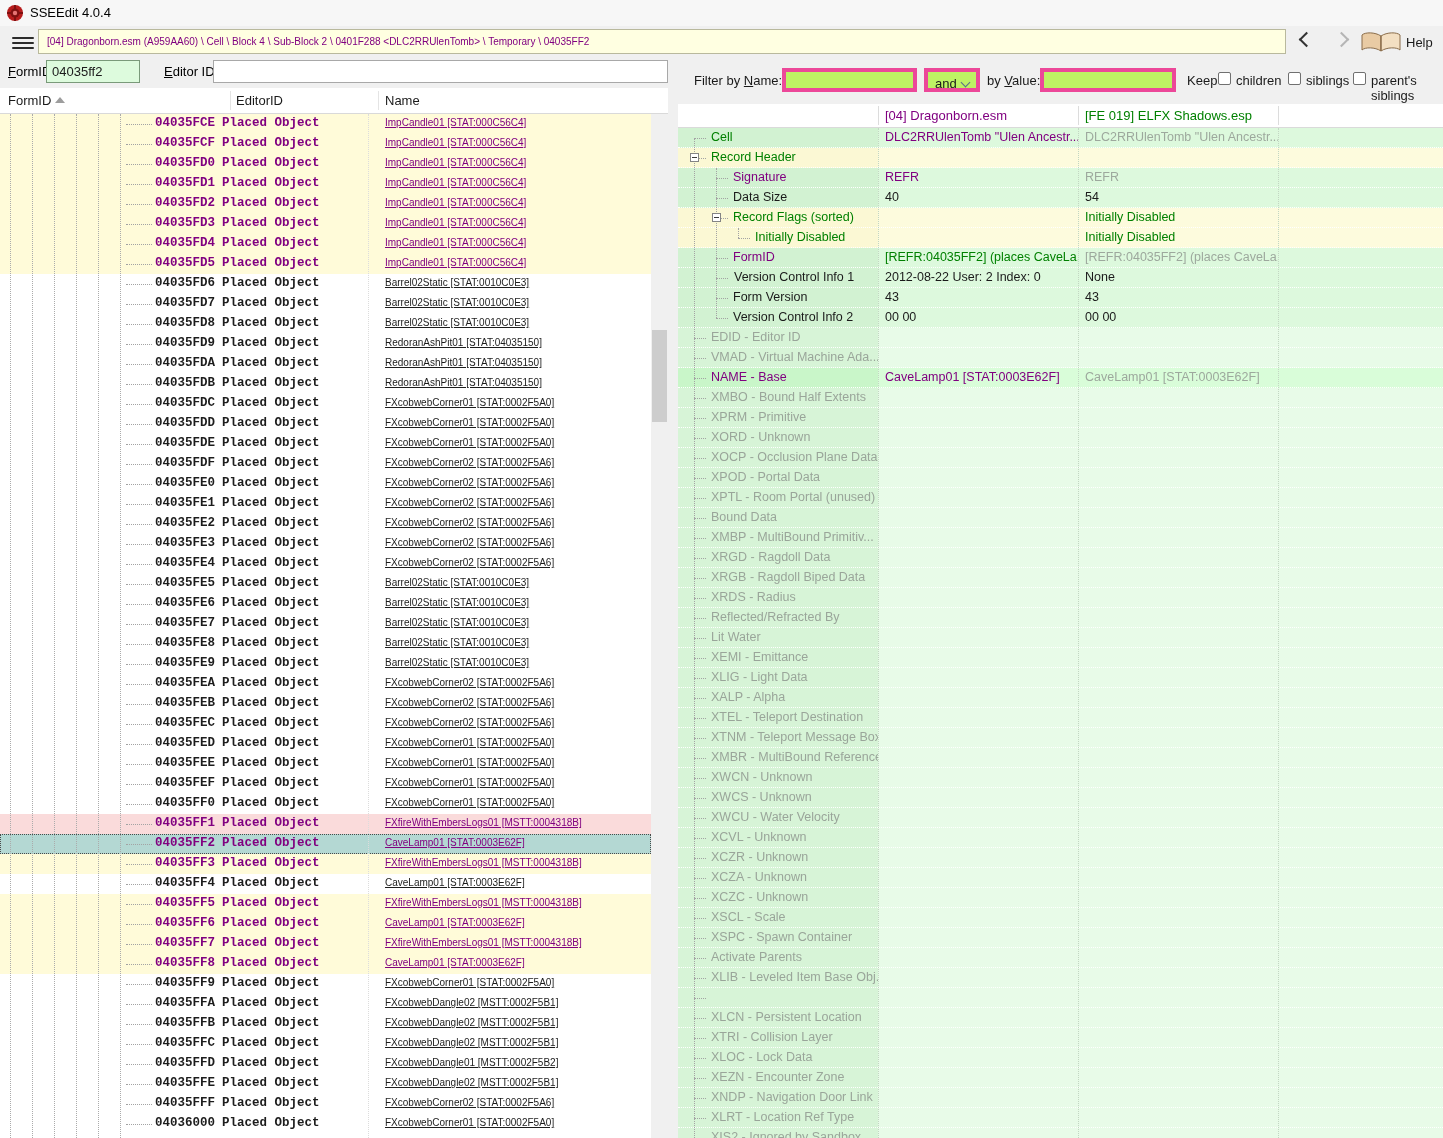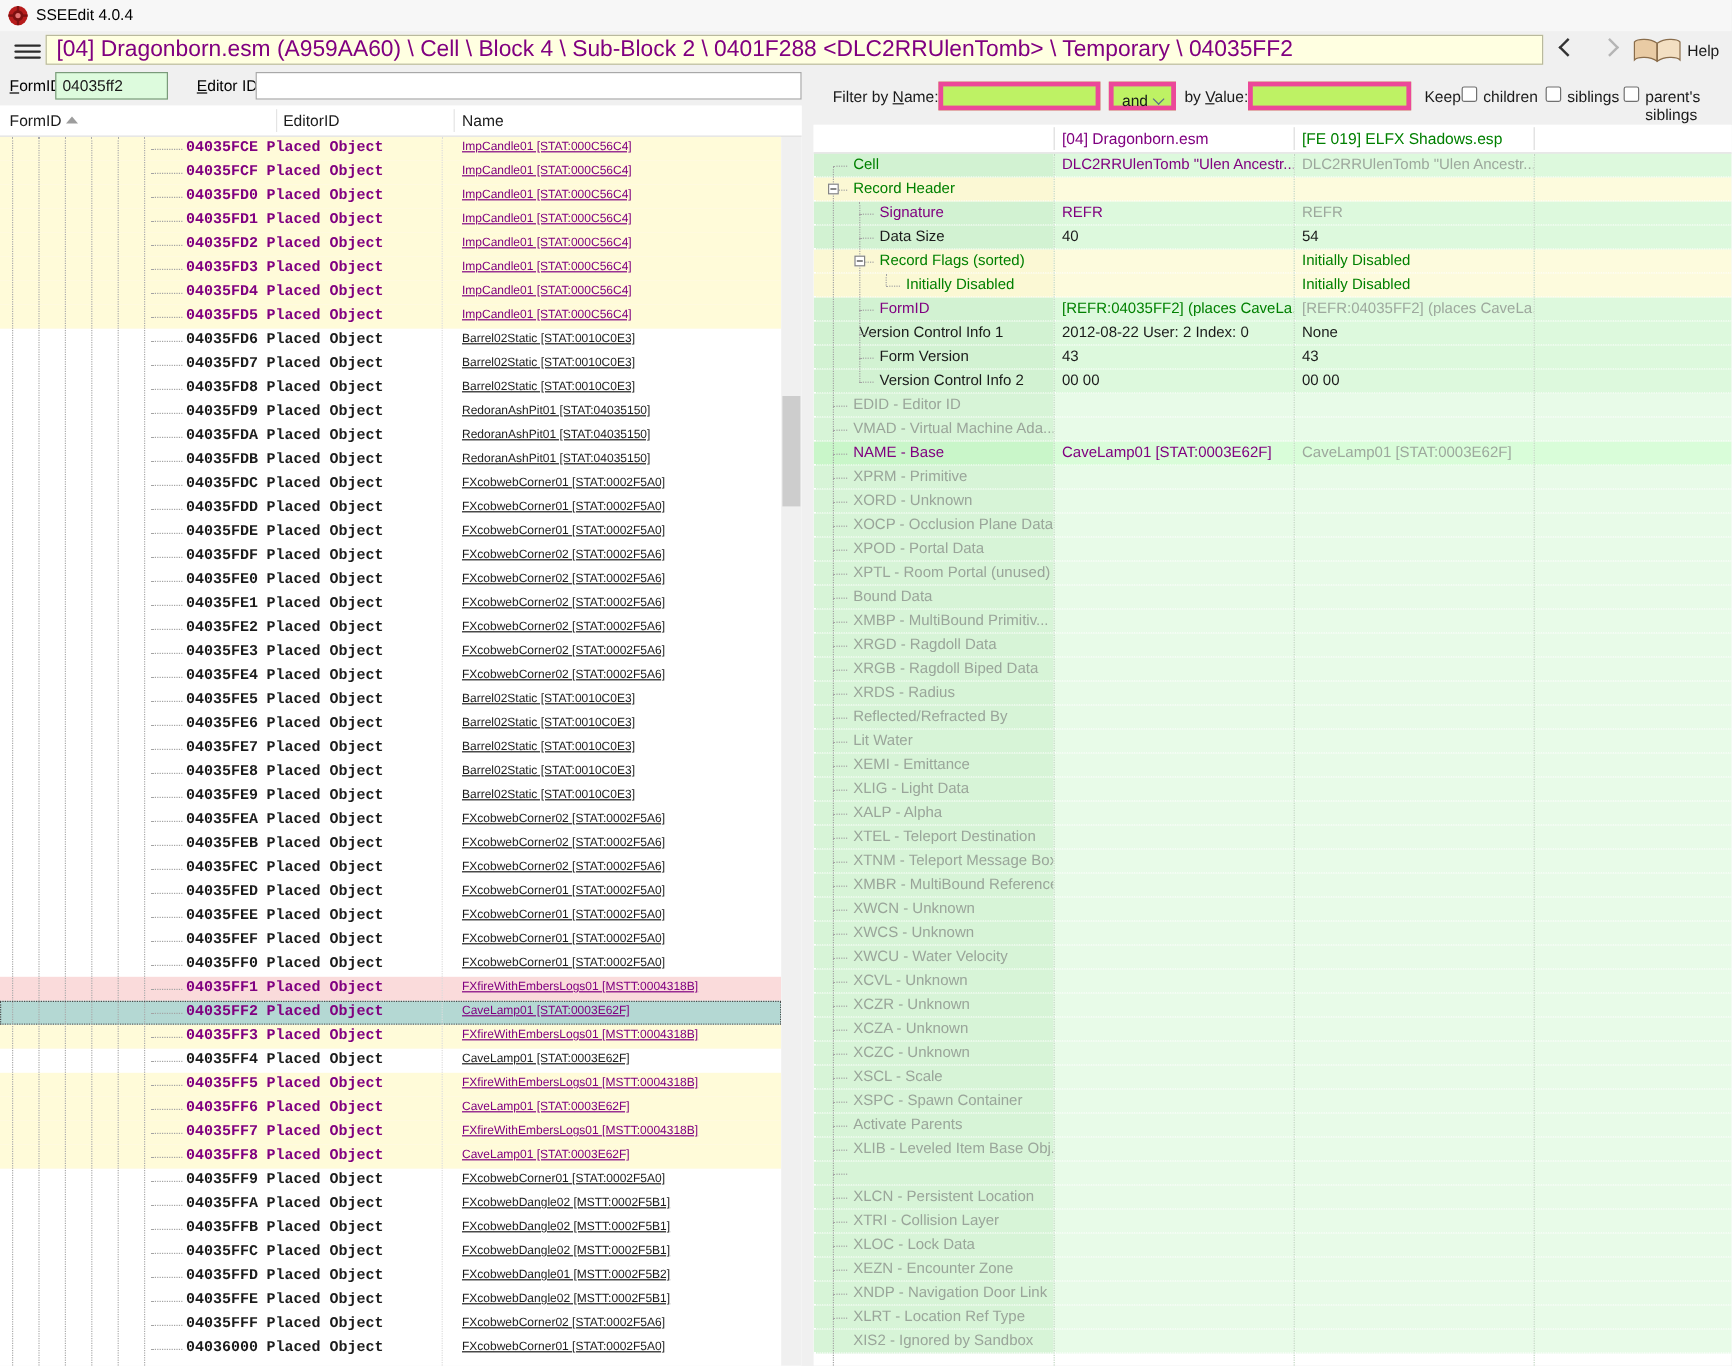--- a/index.html
+++ b/index.html
@@ -9,21 +9,21 @@
   
   #titlebar { position:absolute; left:0; top:0; width:1443px; height:26px; background:#f7f7f7; }
   #app-icon { position:absolute; left:6px; top:4px; width:18px; height:18px; }
   #title-text { position:absolute; left:30px; top:5px; font-size:13px; color:#000; }
 
   
   #toolbar { position:absolute; left:0; top:26px; width:1443px; height:32px; background:#f0f0f0; }
   #hamburger { position:absolute; left:12px; top:8px; width:22px; height:16px; cursor:pointer; }
   #hamburger i { display:block; height:2px; background:#2b2b2b; margin:3px 0; border-radius:1px; }
   #breadcrumb { position:absolute; left:38px; top:3px; width:1248px; height:25px; background:#ffffe1;
-    border:1px solid #b9b99d; color:#800080; font-size:19px; line-height:23px; padding-left:8px;
+    border:1px solid #b9b99d; color:#800080; font-size:10px; line-height:23px; padding-left:8px;
     white-space:nowrap; overflow:hidden; }
   .chev { position:absolute; top:8px; width:11px; height:11px; border-left:2px solid #333;
     border-bottom:2px solid #333; cursor:pointer; }
   #nav-back { left:1301px; transform:rotate(45deg); }
   #nav-fwd  { left:1336px; transform:rotate(225deg); border-color:#b5b5b5; }
   #help-btn { position:absolute; left:1360px; top:2px; width:80px; height:28px; cursor:pointer; }
   #help-book { position:absolute; left:0; top:3px; }
   #help-label { position:absolute; left:46px; top:7px; font-size:13px; }
 
   
@@ -498,21 +498,21 @@
           <div class="vc vc-green">Initially Disabled</div>
           <div class="vc"></div>
         </div>
         <div class="rrow bg-g">
           <div class="lc lc-purple"><span class="stub" style="left: 38px;"></span><span style="padding-left: 55px; display: inline-block;">FormID</span></div>
           <div class="vc vc-green">[REFR:04035FF2] (places CaveLa...</div>
           <div class="vc vc-gray">[REFR:04035FF2] (places CaveLa...</div>
           <div class="vc"></div>
         </div>
         <div class="rrow bg-g">
-          <div class="lc lc-black"><span class="stub" style="left: 38px;"></span><span style="padding-left: 38px; display: inline-block;">Version Control Info 1</span></div>
+          <div class="lc lc-black"><span class="stub" style="left: 38px;"></span><span style="padding-left: 56px; display: inline-block;">Version Control Info 1</span></div>
           <div class="vc vc-black">2012-08-22 User: 2 Index: 0</div>
           <div class="vc vc-black">None</div>
           <div class="vc"></div>
         </div>
         <div class="rrow bg-g">
           <div class="lc lc-black"><span class="stub" style="left: 38px;"></span><span style="padding-left: 55px; display: inline-block;">Form Version</span></div>
           <div class="vc vc-black">43</div>
           <div class="vc vc-black">43</div>
           <div class="vc"></div>
         </div>
@@ -531,20 +531,26 @@
         <div class="rrow bg-s">
           <div class="lc lc-gray"><span class="stub" style="left: 16px;"></span><span style="padding-left: 33px; display: inline-block;">VMAD - Virtual Machine Ada...</span></div>
           <div class="vc vc-black"></div>
           <div class="vc vc-black"></div>
           <div class="vc"></div>
         </div>
         <div class="rrow bg-n">
           <div class="lc lc-purple"><span class="stub" style="left: 16px;"></span><span style="padding-left: 33px; display: inline-block;">NAME - Base</span></div>
           <div class="vc vc-purple">CaveLamp01 [STAT:0003E62F]</div>
           <div class="vc vc-gray">CaveLamp01 [STAT:0003E62F]</div>
+          <div class="vc"></div>
+        </div>
+        <div class="rrow bg-s">
+          <div class="lc lc-gray"><span class="stub" style="left: 16px;"></span><span style="padding-left: 33px; display: inline-block;">XMBO - Bound Half Extents</span></div>
+          <div class="vc vc-black"></div>
+          <div class="vc vc-black"></div>
           <div class="vc"></div>
         </div>
         <div class="rrow bg-s">
           <div class="lc lc-gray"><span class="stub" style="left: 16px;"></span><span style="padding-left: 33px; display: inline-block;">XPRM - Primitive</span></div>
           <div class="vc vc-black"></div>
           <div class="vc vc-black"></div>
           <div class="vc"></div>
         </div>
         <div class="rrow bg-s">
           <div class="lc lc-gray"><span class="stub" style="left: 16px;"></span><span style="padding-left: 33px; display: inline-block;">XORD - Unknown</span></div>

